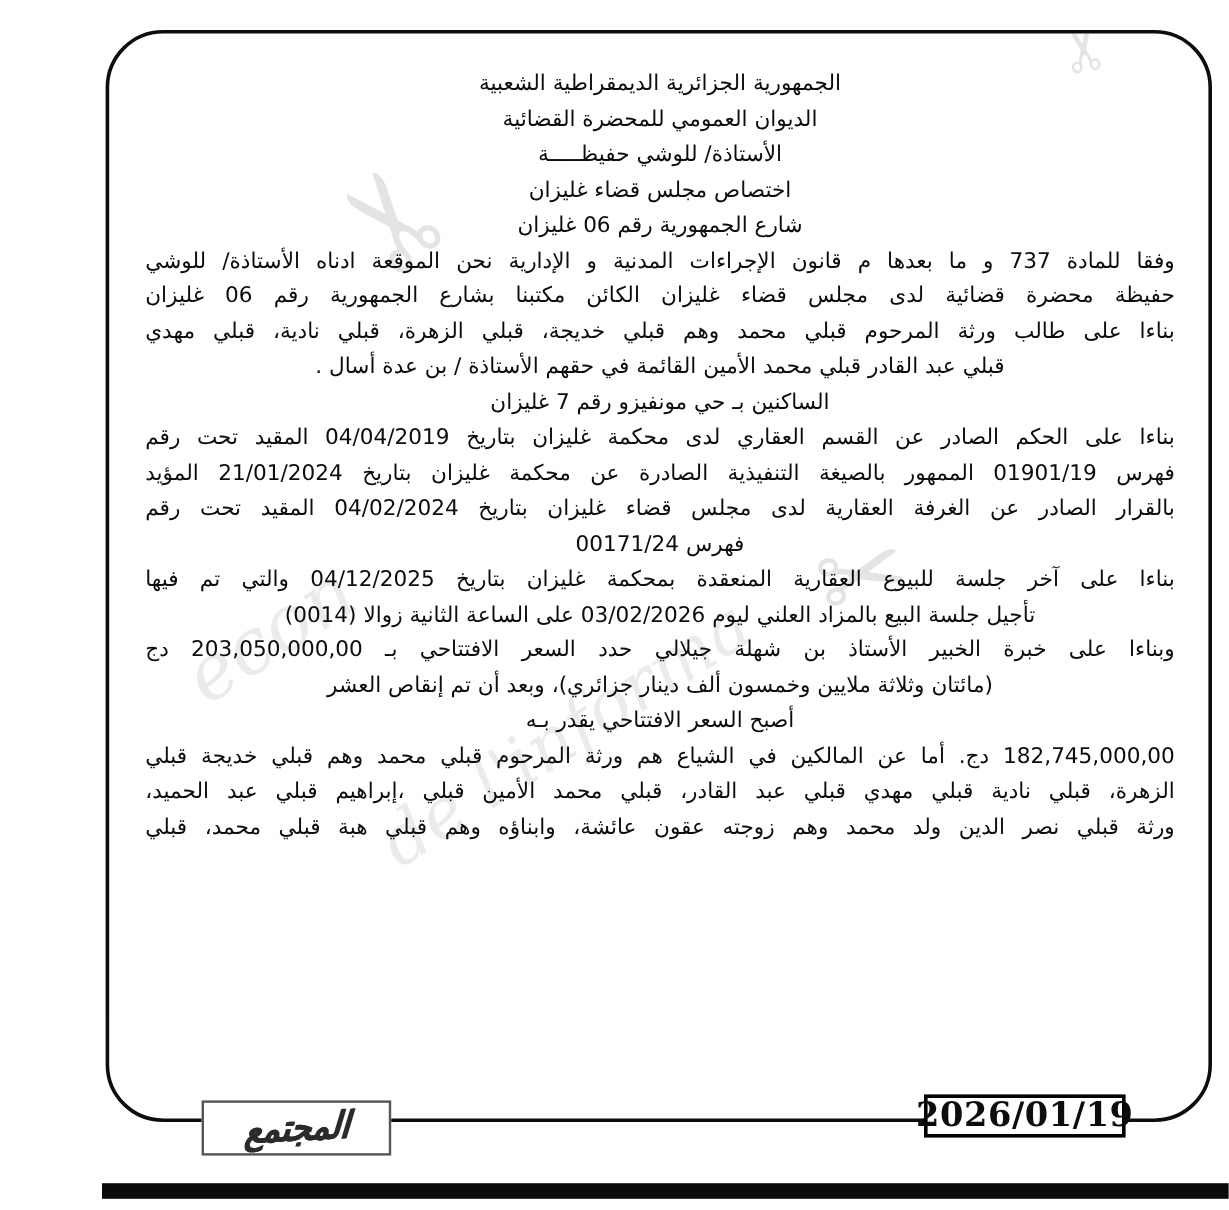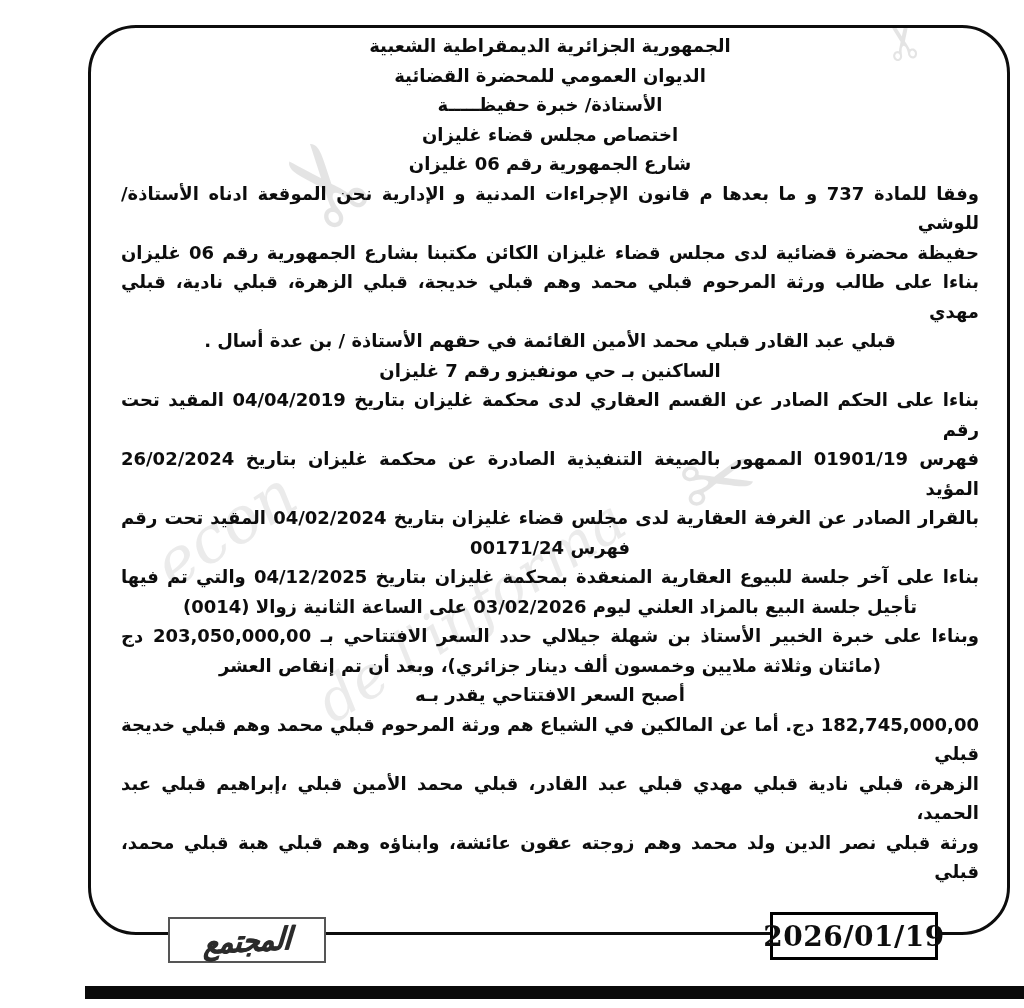--- a/index.html
+++ b/index.html
@@ -41,23 +41,24 @@
   .wm-scissors.s1 { left:190px; top:90px;  font-size:110px; transform:rotate(-130deg); }
   .wm-scissors.s2 { left:590px; top:400px; font-size:90px;  transform:rotate(-15deg); }
   .wm-scissors.s3 { left:790px; top:-20px; font-size:54px;  transform:rotate(-100deg); }
 
   
   .notice-text {
     position:relative;
     direction:rtl;
     padding:3px 28px 0 30px;
     color:#0d0d0d;
-    font-weight:bold;
+    font-weight:normal;
     font-size:18px;
     line-height:29.5px;
+    margin-top:24px;
   }
   .notice-text p { margin:0; }
   .mid  { text-align:center; }
   .fill { text-align:justify; text-align-last:justify; text-justify:inter-word; }
 
   
   .logo-box {
     position:absolute;
     left:168px; top:917px;
     width:158px; height:46px;
@@ -71,24 +72,24 @@
     font-weight:bold; font-style:italic;
     font-size:27px; color:#2b2b2b;
     transform:rotate(-3deg) skewX(-8deg) scaleY(1.15);
     text-shadow:1px 0 0 #2b2b2b;
     direction:rtl;
   }
   
   .date-box {
     position:absolute;
     left:770px; top:912px;
-    width:168px; height:48px;
+    width:168px; height:36px;
     background:#ffffff;
     border:3px solid #000;
-    display:flex; align-items:center; justify-content:center;
+    display:flex; align-items:flex-end; justify-content:center;
     z-index:5;
   }
   .date-text {
     font-family:"DejaVu Serif","Liberation Serif",serif;
     font-weight:bold;
     font-size:28px; color:#0d0d0d;
     letter-spacing:0.5px;
   }
   
   .bottom-bar {
@@ -107,31 +108,31 @@
     <span class="wm-frag f1">econ</span>
     <span class="wm-frag f2">de l'informa</span>
     <span class="wm-scissors s1">✂</span>
     <span class="wm-scissors s2">✂</span>
     <span class="wm-scissors s3">✂</span>
   </div>
 
   <div class="notice-text">
     <p class="mid">الجمهورية الجزائرية الديمقراطية الشعبية</p>
     <p class="mid">الديوان العمومي للمحضرة القضائية</p>
-    <p class="mid">الأستاذة/ خبرة حفيظـــــة</p>
+    <p class="mid">الأستاذة/ للوشي حفيظـــــة</p>
     <p class="mid">اختصاص مجلس قضاء غليزان</p>
     <p class="mid">شارع الجمهورية رقم 06 غليزان</p>
 
     <p class="fill">وفقا للمادة 737 و ما بعدها م قانون الإجراءات المدنية و الإدارية نحن الموقعة ادناه الأستاذة/ للوشي</p>
     <p class="fill">حفيظة محضرة قضائية لدى مجلس قضاء غليزان الكائن مكتبنا بشارع الجمهورية رقم 06 غليزان</p>
     <p class="fill">بناءا على طالب ورثة المرحوم قبلي محمد وهم قبلي خديجة، قبلي الزهرة، قبلي نادية، قبلي مهدي</p>
     <p class="mid">قبلي عبد القادر قبلي محمد الأمين القائمة في حقهم الأستاذة / بن عدة أسال .</p>
     <p class="mid">الساكنين بـ حي مونفيزو رقم 7 غليزان</p>
     <p class="fill">بناءا على الحكم الصادر عن القسم العقاري لدى محكمة غليزان بتاريخ 04/04/2019 المقيد تحت رقم</p>
-    <p class="fill">فهرس 01901/19 الممهور بالصيغة التنفيذية الصادرة عن محكمة غليزان بتاريخ 26/02/2024 المؤيد</p>
+    <p class="fill">فهرس 01901/19 الممهور بالصيغة التنفيذية الصادرة عن محكمة غليزان بتاريخ 21/01/2024 المؤيد</p>
     <p class="fill">بالقرار الصادر عن الغرفة العقارية لدى مجلس قضاء غليزان بتاريخ 04/02/2024 المقيد تحت رقم</p>
     <p class="mid">فهرس 00171/24</p>
     <p class="fill">بناءا على آخر جلسة للبيوع العقارية المنعقدة بمحكمة غليزان بتاريخ 04/12/2025 والتي تم فيها</p>
     <p class="mid">تأجيل جلسة البيع بالمزاد العلني ليوم 03/02/2026 على الساعة الثانية زوالا (0014)</p>
     <p class="fill">وبناءا على خبرة الخبير الأستاذ بن شهلة جيلالي حدد السعر الافتتاحي بـ 203,050,000,00 دج</p>
     <p class="mid">(مائتان وثلاثة ملايين وخمسون ألف دينار جزائري)، وبعد أن تم إنقاص العشر</p>
     <p class="mid">أصبح السعر الافتتاحي يقدر بـه</p>
     <p class="fill">182,745,000,00 دج. أما عن المالكين في الشياع هم ورثة المرحوم قبلي محمد وهم قبلي خديجة قبلي</p>
     <p class="fill">الزهرة، قبلي نادية قبلي مهدي قبلي عبد القادر، قبلي محمد الأمين قبلي ،إبراهيم قبلي عبد الحميد،</p>
     <p class="fill">ورثة قبلي نصر الدين ولد محمد وهم زوجته عقون عائشة، وابناؤه وهم قبلي هبة قبلي محمد، قبلي</p>

